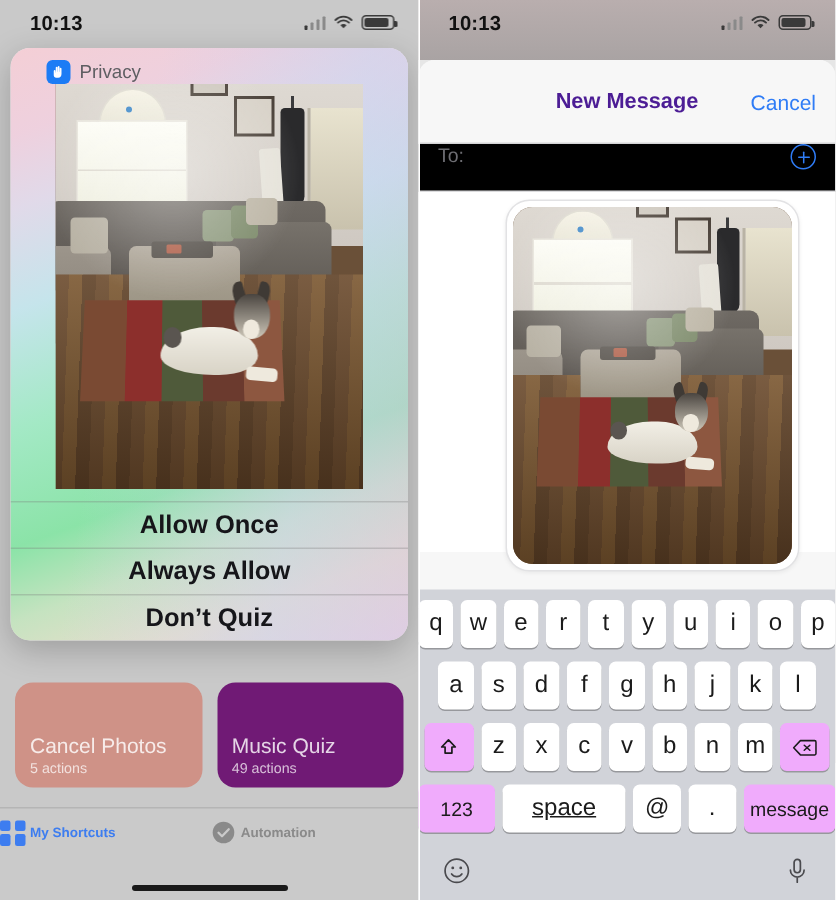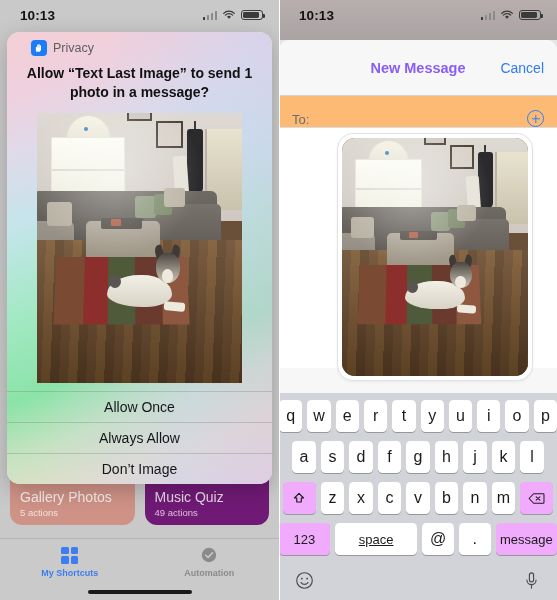--- a/index.html
+++ b/index.html
@@ -45,21 +45,21 @@
   .card.red    { background: #cf9287; }
   .card.purple { background: #701a75; }
   .card-title { position: absolute; left: 10px; bottom: 20px; font-size: 14px; color: rgba(255,255,255,.82); font-weight: 500; }
   .card-sub   { position: absolute; left: 10px; bottom: 7px; font-size: 9.5px; color: rgba(255,255,255,.72); }
 
   .tabbar {
     position: absolute; left: 0; right: 0; bottom: 0; height: 62px;
     background: #cacaca; display: flex; align-items: flex-start; padding-top: 6px;
     border-top: .5px solid rgba(0,0,0,.10);
   }
-  .tab { flex: 1; display: flex; flex-direction: column; align-items: center; gap: 3px; text-align: center; }
+  .tab { flex: 1; display: flex; align-items: center; gap: 3px; text-align: center; }
   .tab-label { font-size: 9px; font-weight: bold; color: #8a8a8a; }
   .tab.active .tab-label { color: #3d7df0; }
   .tab-ico { height: 20px; display:flex; align-items:center; justify-content:center; }
   .grid4 { width: 17px; height: 17px; display: grid; grid-template-columns: 1fr 1fr; gap: 2.5px; }
   .grid4 span { background: #3d7df0; border-radius: 1.5px; display: block; }
 
   .homebar { position: absolute; bottom: 6px; left: 50%; transform: translateX(-50%); width: 104px; height: 4px; background: #1a1a1a; border-radius: 3px; z-index: 55; }
 
   
   .dialog {
@@ -97,40 +97,40 @@
   .dlg-appname { font-size: 12.5px; color: #5e5e62; font-weight: 500; }
   .dlg-title {
     padding: 8px 18px 10px; text-align: center;
     font-size: 14px; font-weight: bold; color: #111; line-height: 1.38;
   }
   .dlg-photo-wrap { padding: 0 30px; }
   .photo { width: 100%; height: 270px; border-radius: 0; overflow: hidden; position: relative; }
   .dlg-actions { margin-top: 8px; }
   .dlg-btn {
     height: 31px; display: flex; align-items: center; justify-content: center;
-    font-size: 14px; color: #16161a; border-top: .5px solid rgba(120,120,120,.30);
+    font-size: 17px; color: #16161a; border-top: .5px solid rgba(120,120,120,.30); font-weight: bold;
   }
 
   
   .msg-topwash { position: absolute; top: 0; left: 0; right: 0; height: 40px;
     background: linear-gradient(180deg,#b9aeae 0%,#a9a3a3 100%); }
   .msg-sheet {
     position: absolute; top: 40px; left: 0; right: 0; bottom: 0;
     background: #f7f7f7; border-radius: 11px 11px 0 0; overflow: hidden;
   }
   .msg-nav {
     height: 56px; display: flex; align-items: center; justify-content: center;
     position: relative; background: #f7f7f7;
     border-bottom: .5px solid #d4d4d6;
   }
-  .msg-nav-title { font-size: 14.5px; font-weight: bold; color: #8b5cf6; }
+  .msg-nav-title { font-size: 14.5px; font-weight: bold; color: #4c1d95; }
   .msg-cancel { position: absolute; right: 13px; font-size: 14px; color: #2f7cf6; }
   .to-row {
-    height: 32px; display: flex; align-items: flex-end; padding: 0 13px;
-    background: #fdba74; border-bottom: .5px solid #dcdcde; gap: 6px;
+    height: 32px; display: flex; align-items: flex-start; padding: 0 13px;
+    background: #000000; border-bottom: .5px solid #dcdcde; gap: 6px;
   }
   .to-label { font-size: 13px; color: #6d6d72; }
   .plus {
     margin-left: auto; width: 17px; height: 17px; border-radius: 50%;
     border: 1.3px solid #2f7cf6; position: relative;
   }
   .plus::before, .plus::after { content: ""; position: absolute; background: #2f7cf6; border-radius: 1px; }
   .plus::before { left: 3.5px; right: 3.5px; top: 50%; height: 1.4px; transform: translateY(-50%); }
   .plus::after  { top: 3.5px; bottom: 3.5px; left: 50%; width: 1.4px; transform: translateX(-50%); }
 
@@ -160,21 +160,21 @@
   .key {
     background: #fff; border-radius: 4.5px; height: 32px; width: 23.5px;
     display: flex; align-items: center; justify-content: center;
     font-size: 16px; color: #1b1b1b; box-shadow: 0 1px 0 rgba(0,0,0,.28);
   }
   .krow.r2 { padding: 0 13px; }
   .key.wide { background: #f0abfc; }
   .key.shift { width: 33px; }
   .key.del   { width: 33px; }
   .key.num   { width: 53px; font-size: 13px; }
-  .key.space { width: 86px; font-size: 13px; text-decoration: underline; }
+  .key.space { width: 86px; font-size: 16px; text-decoration: underline; }
   .key.at    { width: 33px; }
   .key.dot   { width: 33px; }
   .key.ret   { width: 64px; font-size: 13px; }
   .kbot { display: flex; align-items: center; justify-content: space-between; padding: 2px 16px 0; height: 30px; }
   .kbot svg { width: 19px; height: 19px; }
 
   
   .ph { position: absolute; inset: 0; background: #6a5038; overflow: hidden; }
   .ph .wall   { position: absolute; left:0; right:0; top:0; height:40%; background: linear-gradient(180deg,#ded9d2,#cfc9c2); }
   .ph .winL   { position: absolute; left:7%; top:9%; width:36%; height:22%; background: linear-gradient(180deg,#fdfdf6,#efefe0); border:1.5px solid #e8e5dc; }
@@ -242,21 +242,21 @@
           <path d="M1.6 4a9 9 0 0 1 12.8 0" stroke="#3a3a3a" stroke-width="1.5" fill="none" stroke-linecap="round"></path>
         </svg>
         <span class="batt">
             <i></i>
           </span>
       </div>
     </div>
 
     <div class="cards">
       <div class="card red">
-        <div class="card-title">Gallery Photos</div>
+        <div class="card-title">Cancel Photos</div>
         <div class="card-sub">5 actions</div>
       </div>
       <div class="card purple">
         <div class="card-title">Music Quiz</div>
         <div class="card-sub">49 actions</div>
       </div>
     </div>
 
     <div class="tabbar">
       <div class="tab active">
@@ -290,21 +290,20 @@
         <div class="dlg-head">
           <div class="dlg-appline">
             <span class="privacy-ico">
               <svg viewBox="0 0 12 12">
                 <path d="M4.1 10.6c-1.1 0-1.9-.9-1.9-2V5.1c0-.4.3-.7.7-.7s.7.3.7.7v1.3h.2V2.4c0-.4.3-.7.7-.7s.7.3.7.7v3.4h.2V1.9c0-.4.3-.7.7-.7s.7.3.7.7v3.9h.2V3.3c0-.4.3-.7.7-.7s.7.3.7.7v4.2c0 1.7-1.1 3.1-2.6 3.1z" fill="#fff"></path>
               </svg>
             </span>
             <span class="dlg-appname">Privacy</span>
           </div>
         </div>
-        <div class="dlg-title">Allow “Text Last Image” to send 1 photo in a message?</div>
         <div class="dlg-photo-wrap">
           <div class="photo">
             <div class="ph">
               <div class="wall"></div>
               <div class="arch"></div>
                 <div class="archdot"></div>
               <div class="winL">
                   <b></b>
                 </div>
               <div class="frame2"></div>
@@ -339,21 +338,21 @@
                 <div class="doghead"></div>
               <div class="snout"></div>
                 <div class="paw"></div>
               <div class="haze"></div>
             </div>
           </div>
         </div>
         <div class="dlg-actions">
           <div class="dlg-btn">Allow Once</div>
           <div class="dlg-btn">Always Allow</div>
-          <div class="dlg-btn">Don’t Image</div>
+          <div class="dlg-btn">Don’t Quiz</div>
         </div>
       </div>
     </div>
   </div>
 
   <div class="divider"></div>
 
   <div class="phone phone-right">
     <div class="msg-topwash"></div>
 

